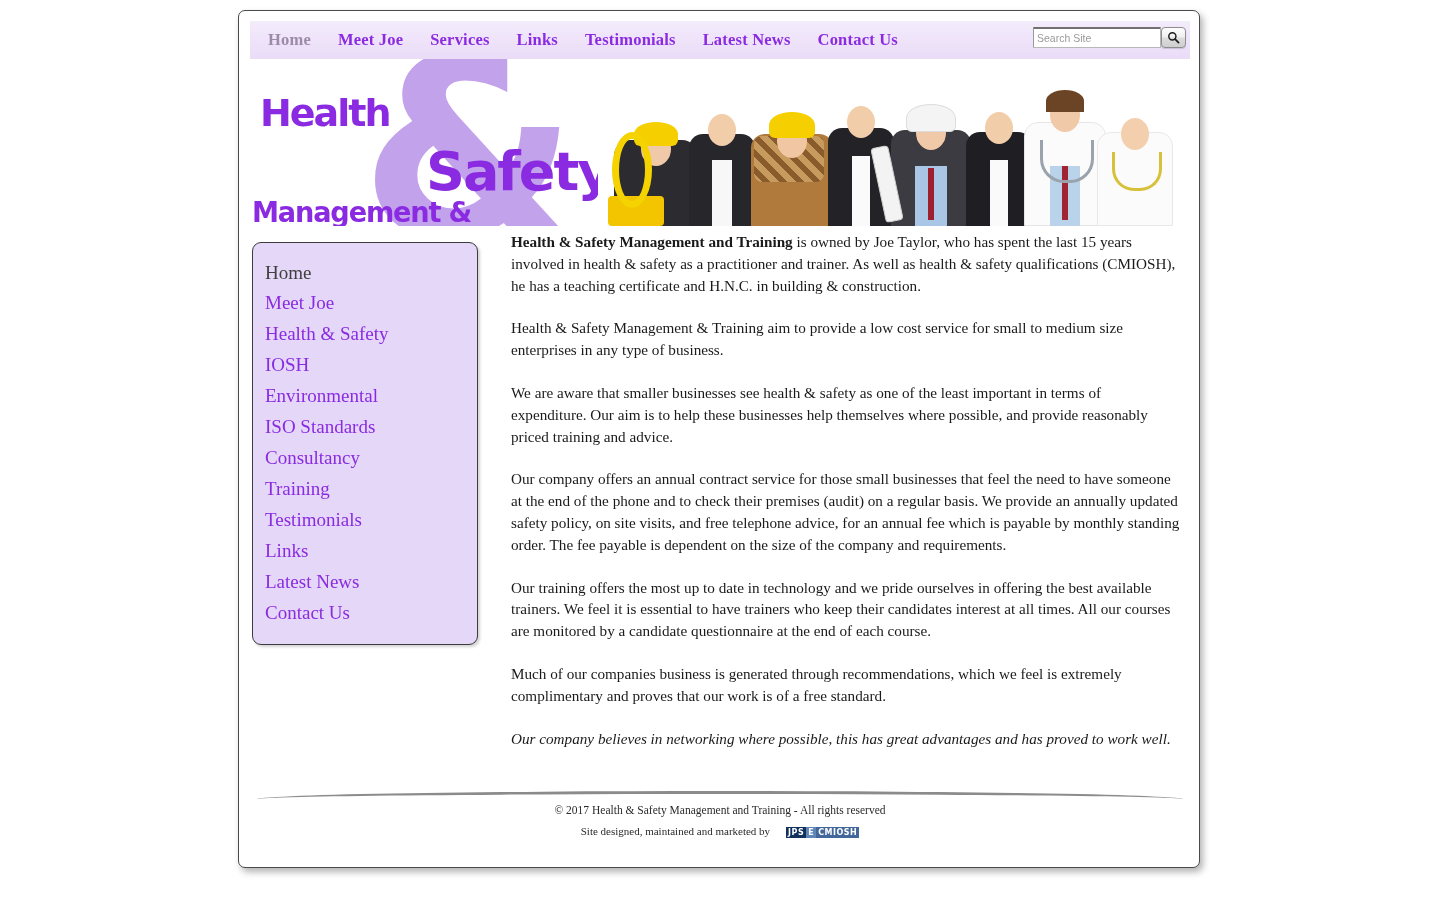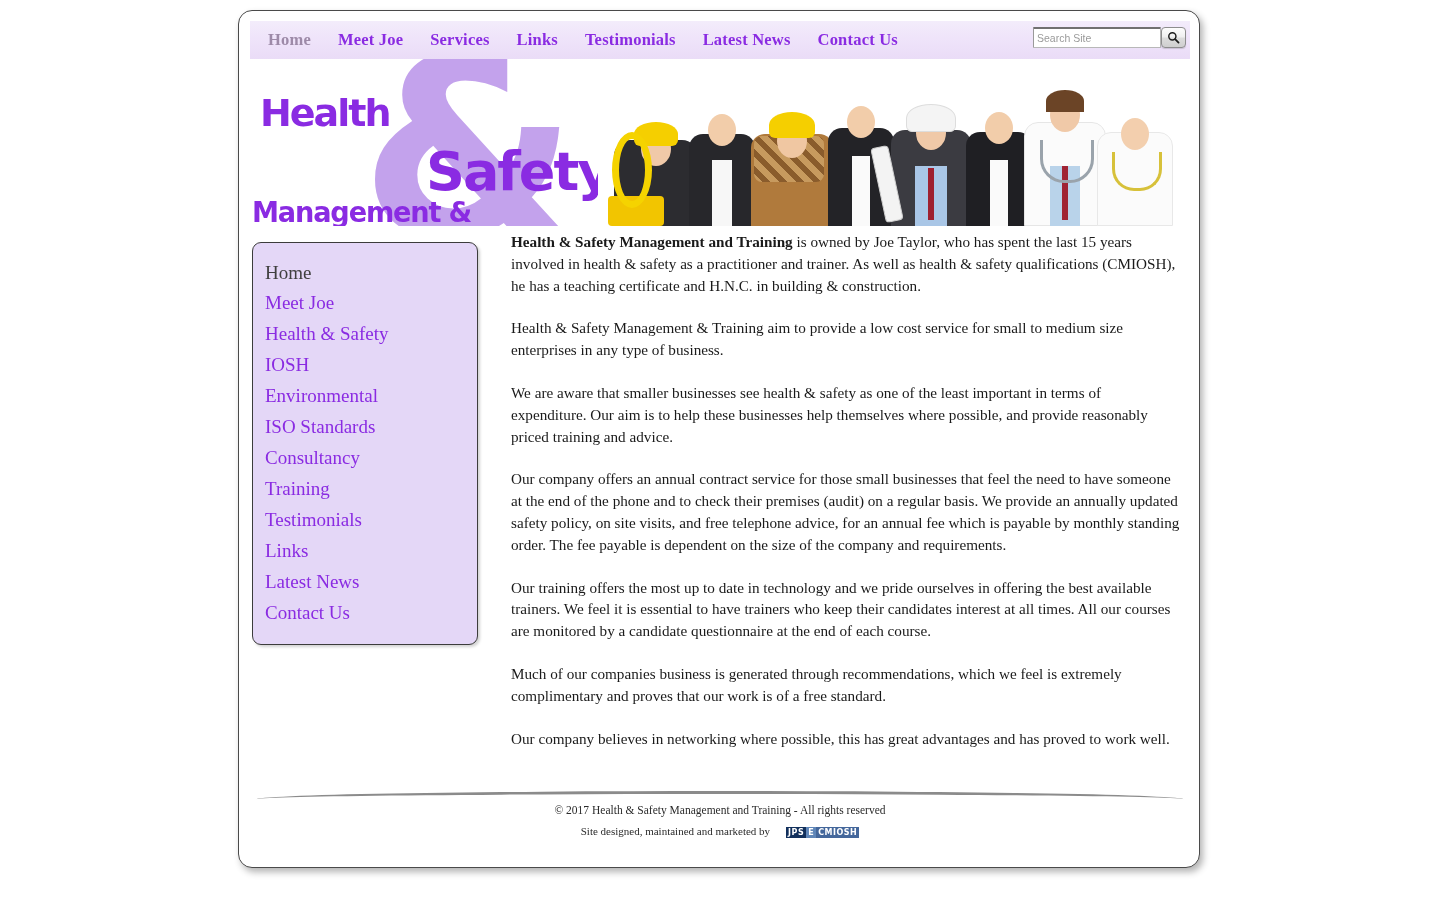--- a/index.html
+++ b/index.html
@@ -16,21 +16,21 @@
 
   
   .page-frame {
     position: absolute;
     left: 238px;
     top: 10px;
     width: 962px;
     height: 858px;
     background: #ffffff;
     border: 1px solid #4a4a4a;
-    border-radius: 14px;
+    border-radius: 7px;
     box-shadow: 3px 4px 7px rgba(0,0,0,0.30);
     box-sizing: border-box;
     overflow: hidden;
   }
   .page-inner {
     position: absolute;
     left: 11px;
     top: 10px;
     width: 940px;
     height: 838px;
@@ -233,21 +233,21 @@
     left: 261px;
     top: 5px;
     width: 669px;
     font-family: "Liberation Serif", "DejaVu Serif", serif;
     font-size: 15.2px;
     color: #1a1a1a;
     line-height: 21.8px;
     text-align: left;
   }
   .main-text p { margin: 0 0 21px 0; }
-  .main-text p:last-child { margin-bottom: 12px; }
+  .main-text p:last-child { margin-bottom: 12px; font-style: italic; }
   .main-text b { font-weight: bold; }
 
   
   .footer {
     position: absolute;
     left: 0;
     bottom: 0;
     width: 940px;
     height: 74px;
   }

